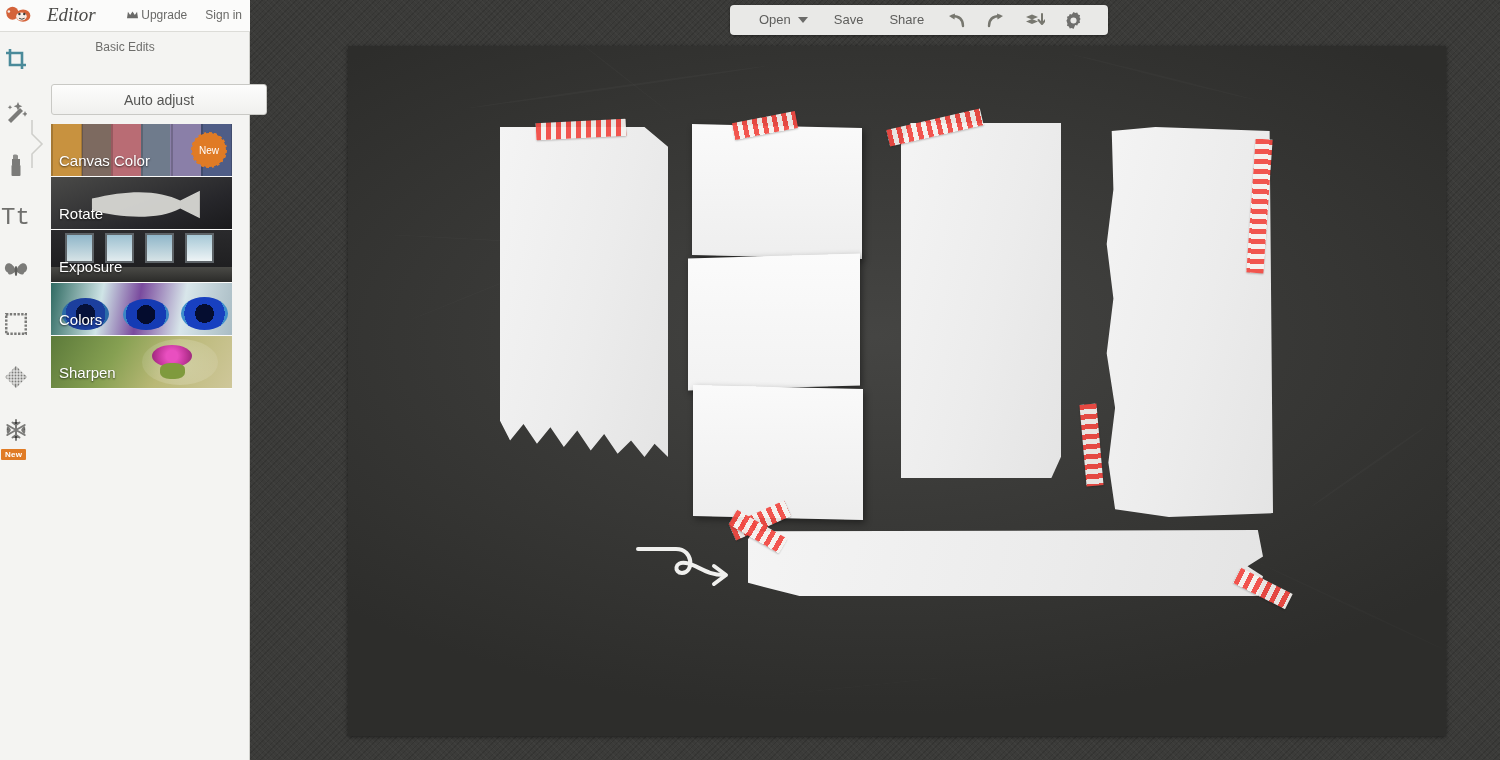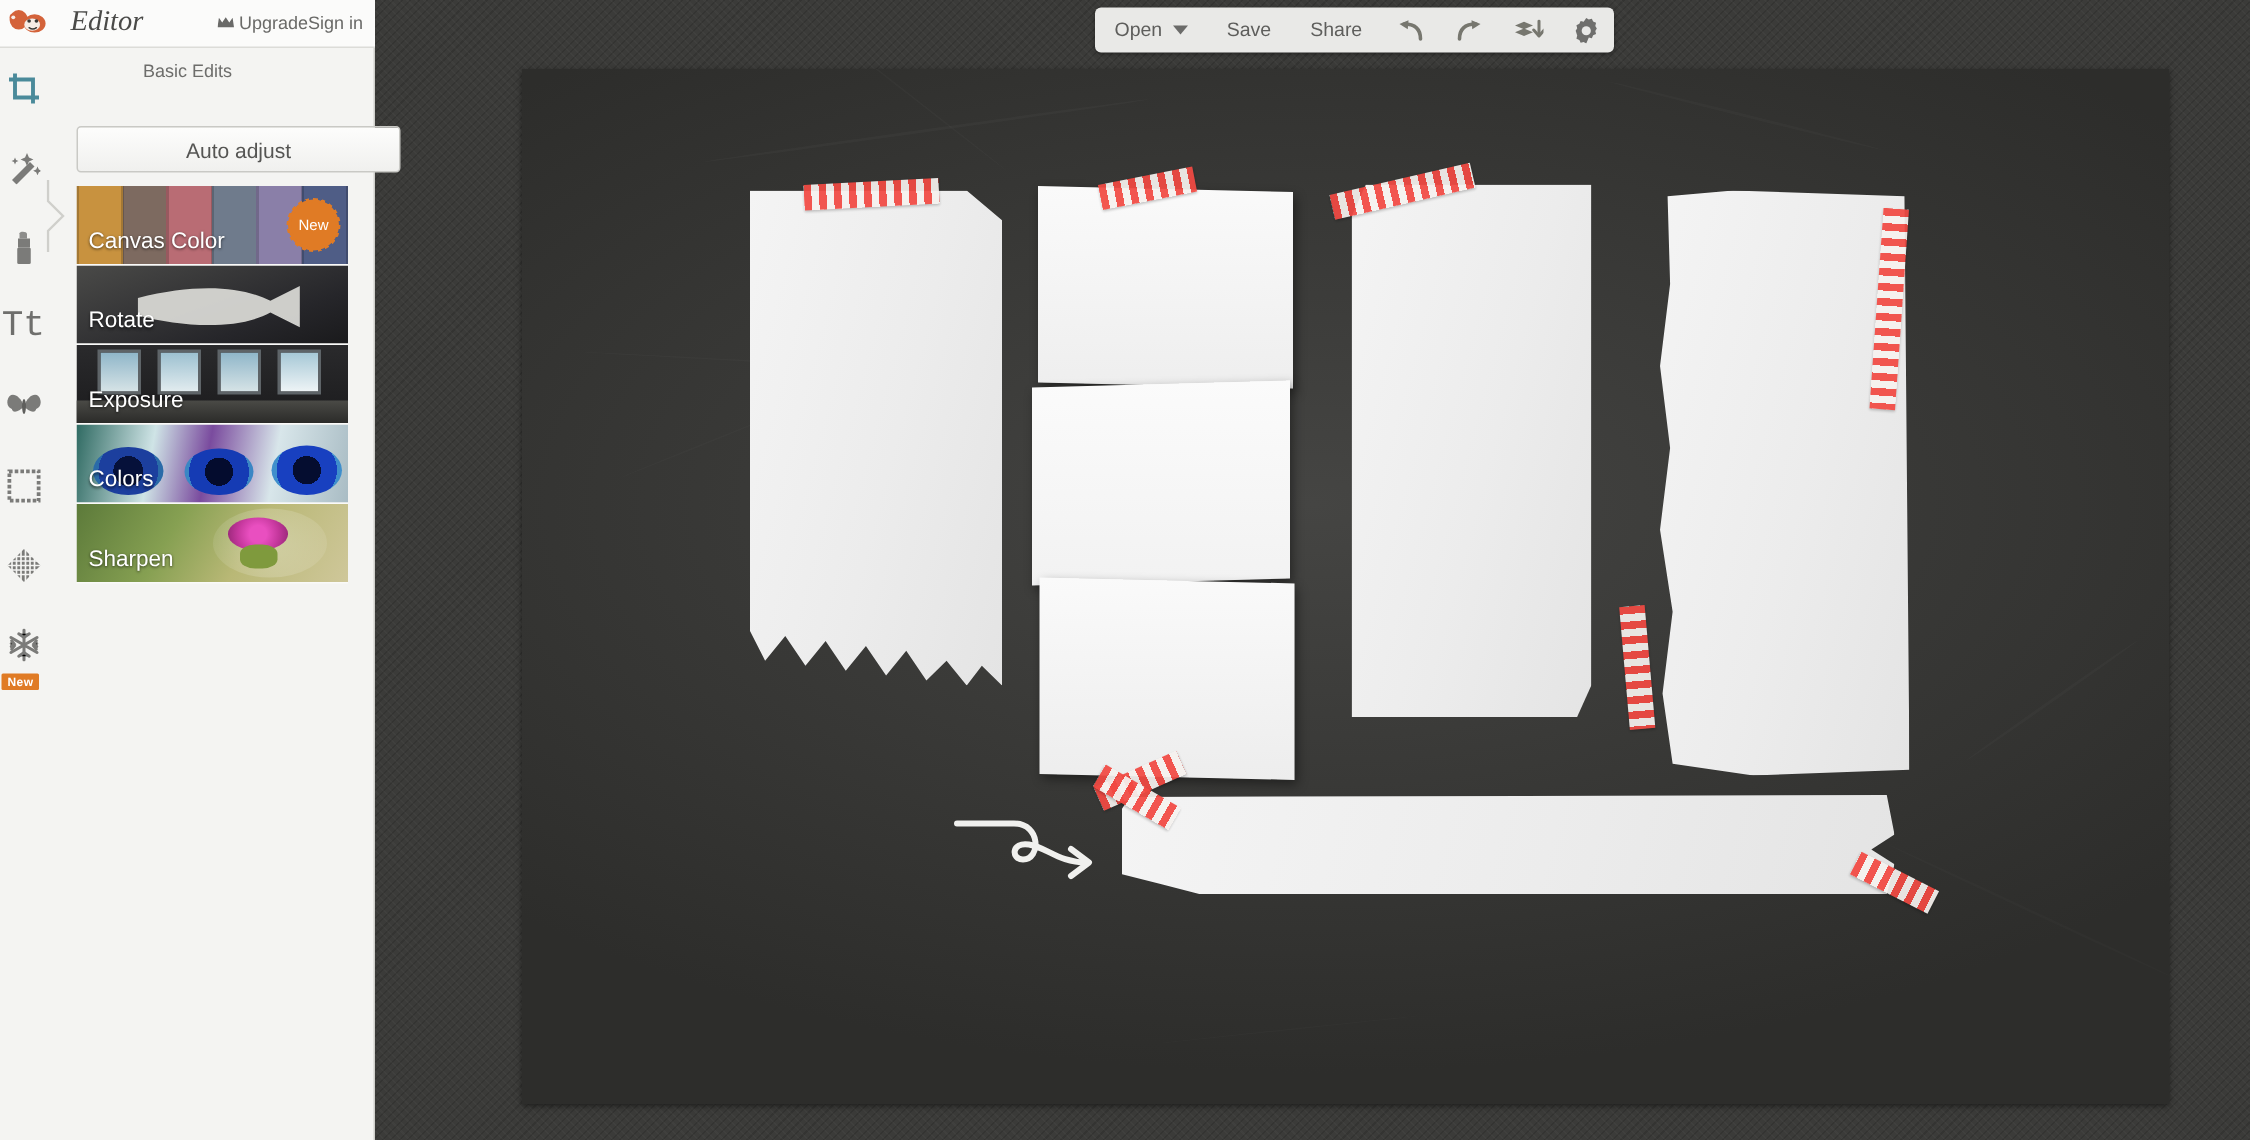--- a/index.html
+++ b/index.html
@@ -44,21 +44,21 @@
   .logo-text {
     font-family: "Liberation Serif", serif;
     font-size: 19px;
     font-style: italic;
     color: #4a4a48;
     letter-spacing: 0px;
     line-height: 21px;
   }
   .header-links {
     position: absolute; right: 8px; top: 8px;
-    display: flex; 
+    display: flex; gap: 18px;
     font-size: 12px; color: #6a6a68;
   }
   .hdr-link { display: flex; align-items: center; gap: 3px; cursor: pointer; }
   .crown { width: 11px; height: 8px; display: block; }
 
   .panel-title {
     position: absolute; left: 0; top: 40px;
     width: 250px; text-align: center;
     font-size: 12px; color: #6d6d6b;
   }
@@ -135,21 +135,21 @@
     width: 13px; height: 48px; z-index: 26;
   }
 
   
   .toolbar {
     position: absolute; left: 730px; top: 5px;
     height: 30px;
     background: #e9e9e7;
     border-radius: 4px;
     display: flex; align-items: center;
-    padding: 0 0;
+    padding: 0 16px;
     box-shadow: 0 1px 3px rgba(0,0,0,.4);
     z-index: 30;
   }
   .tb-item {
     font-size: 13px; color: #5e5e5c;
     padding: 0 13px; cursor: pointer;
     display: flex; align-items: center; gap: 7px;
     height: 30px; line-height: 30px;
   }
   .caret {

